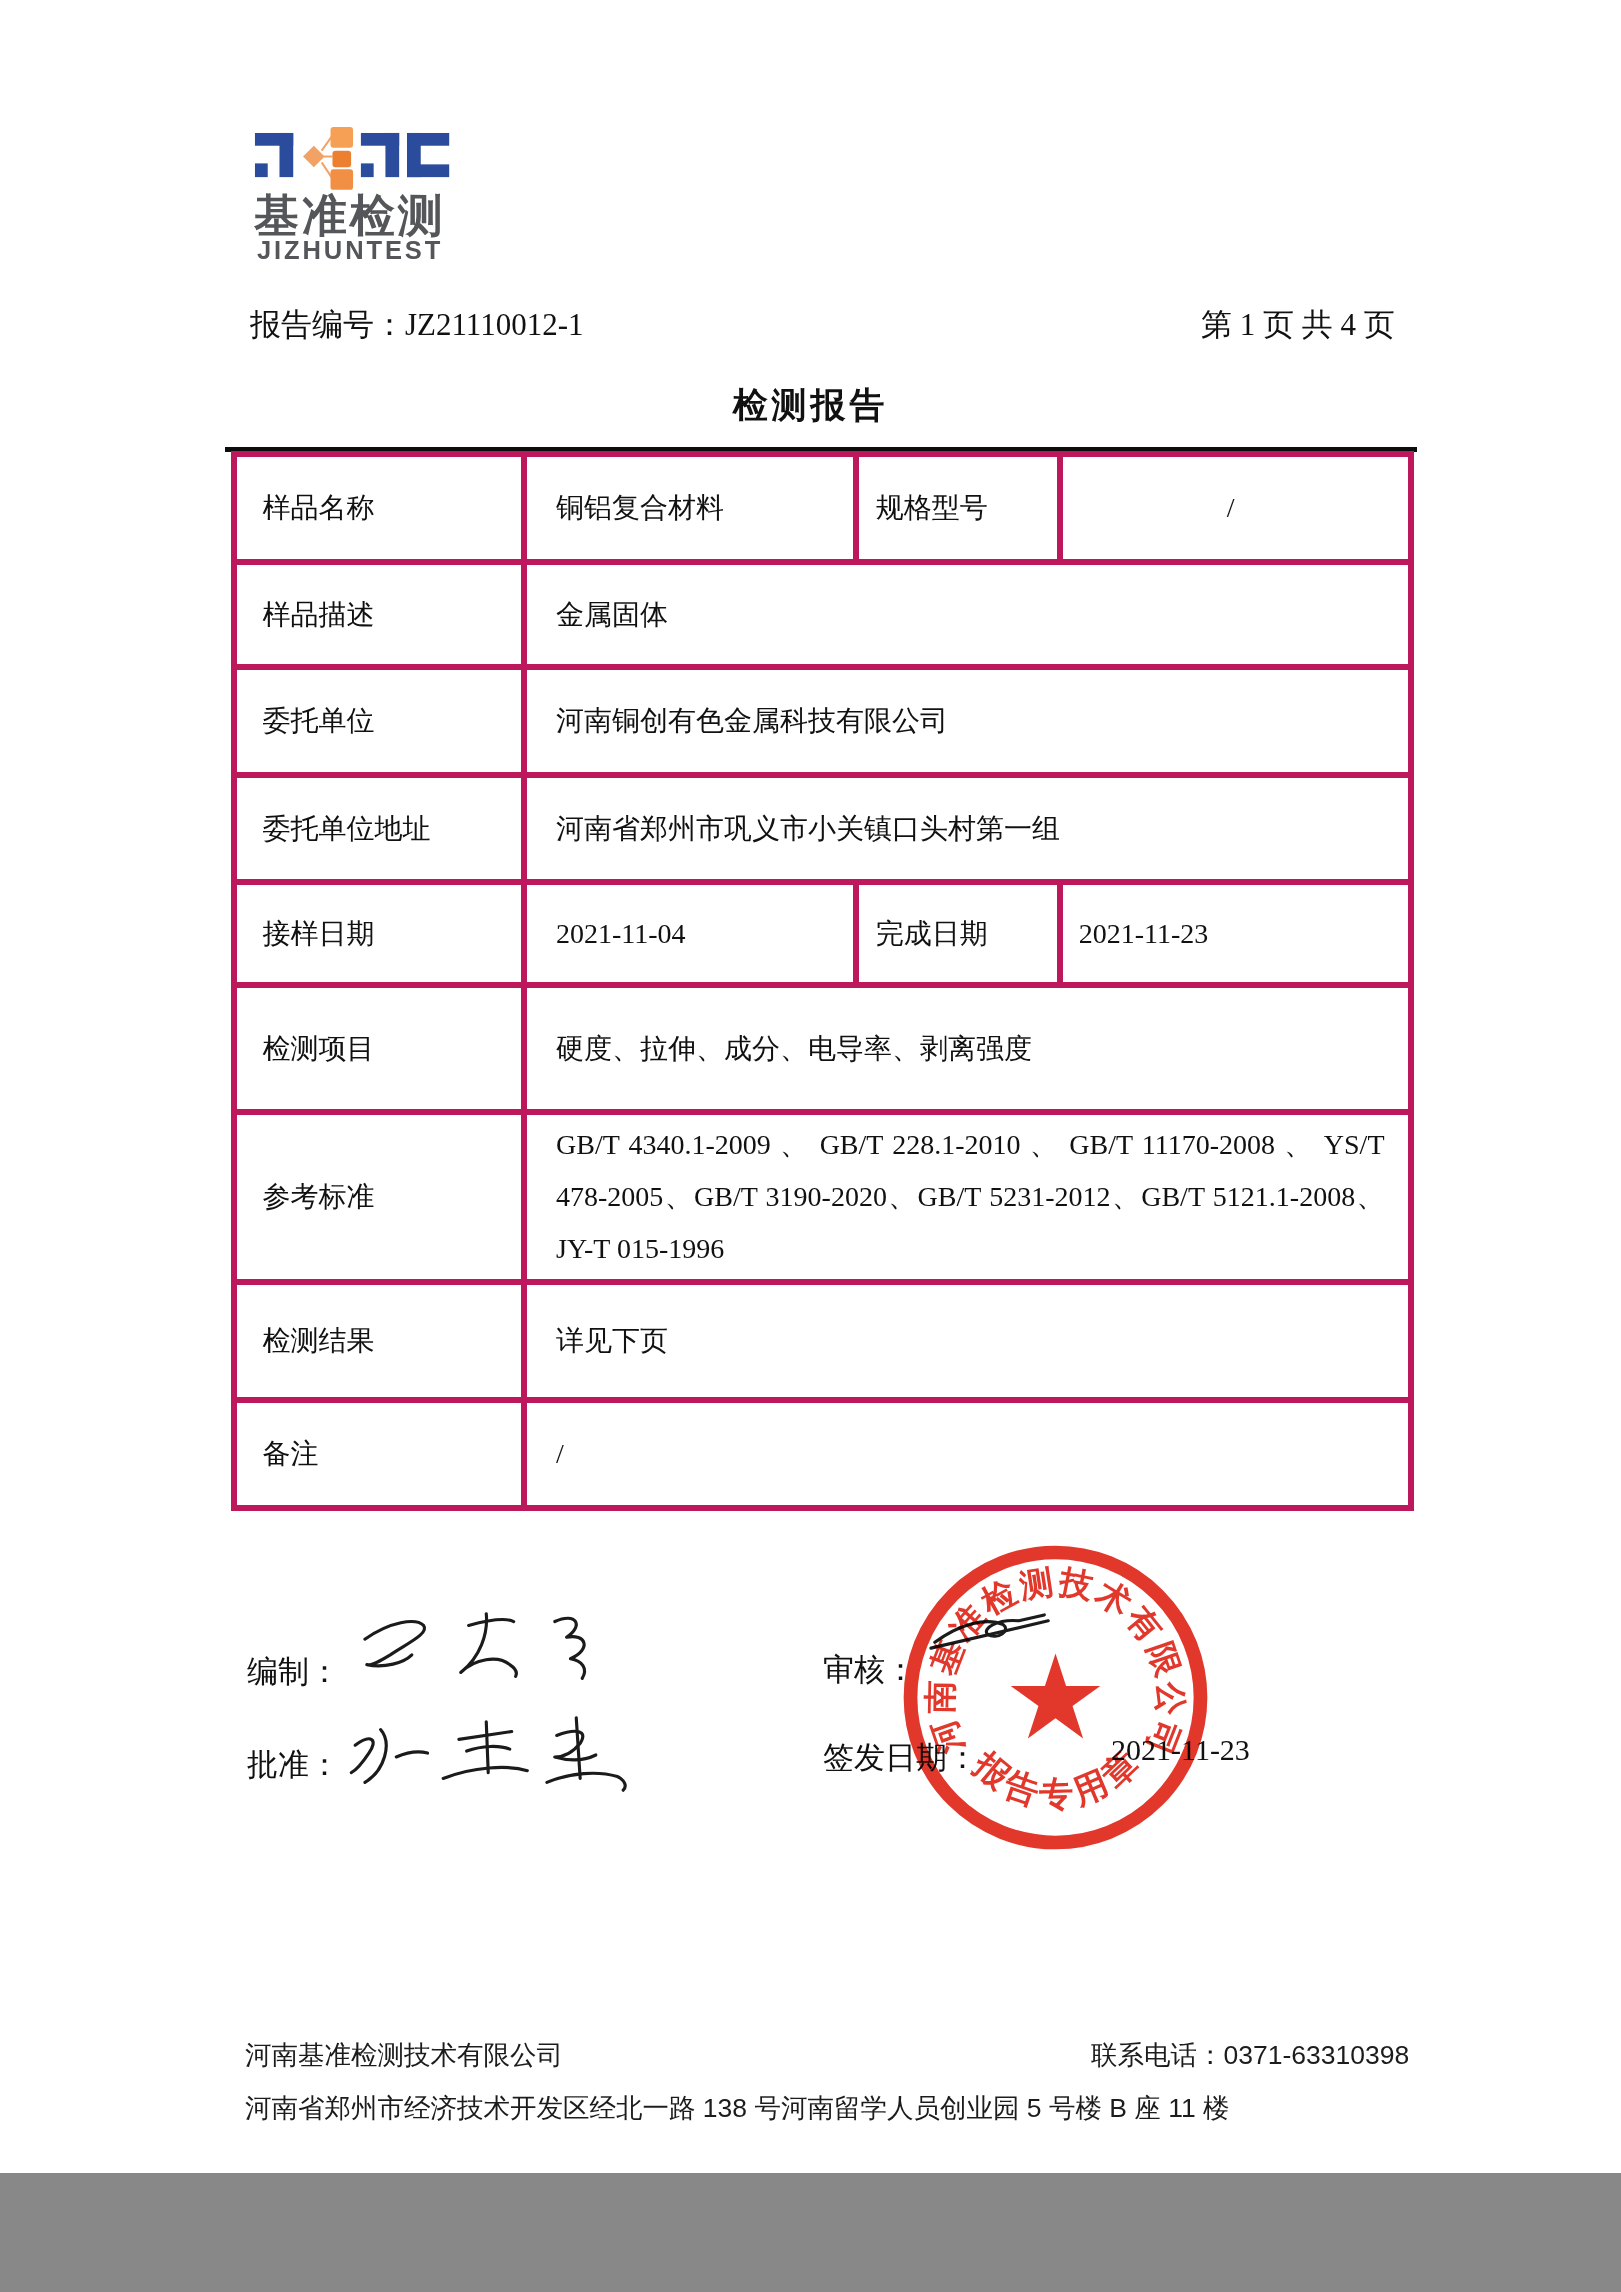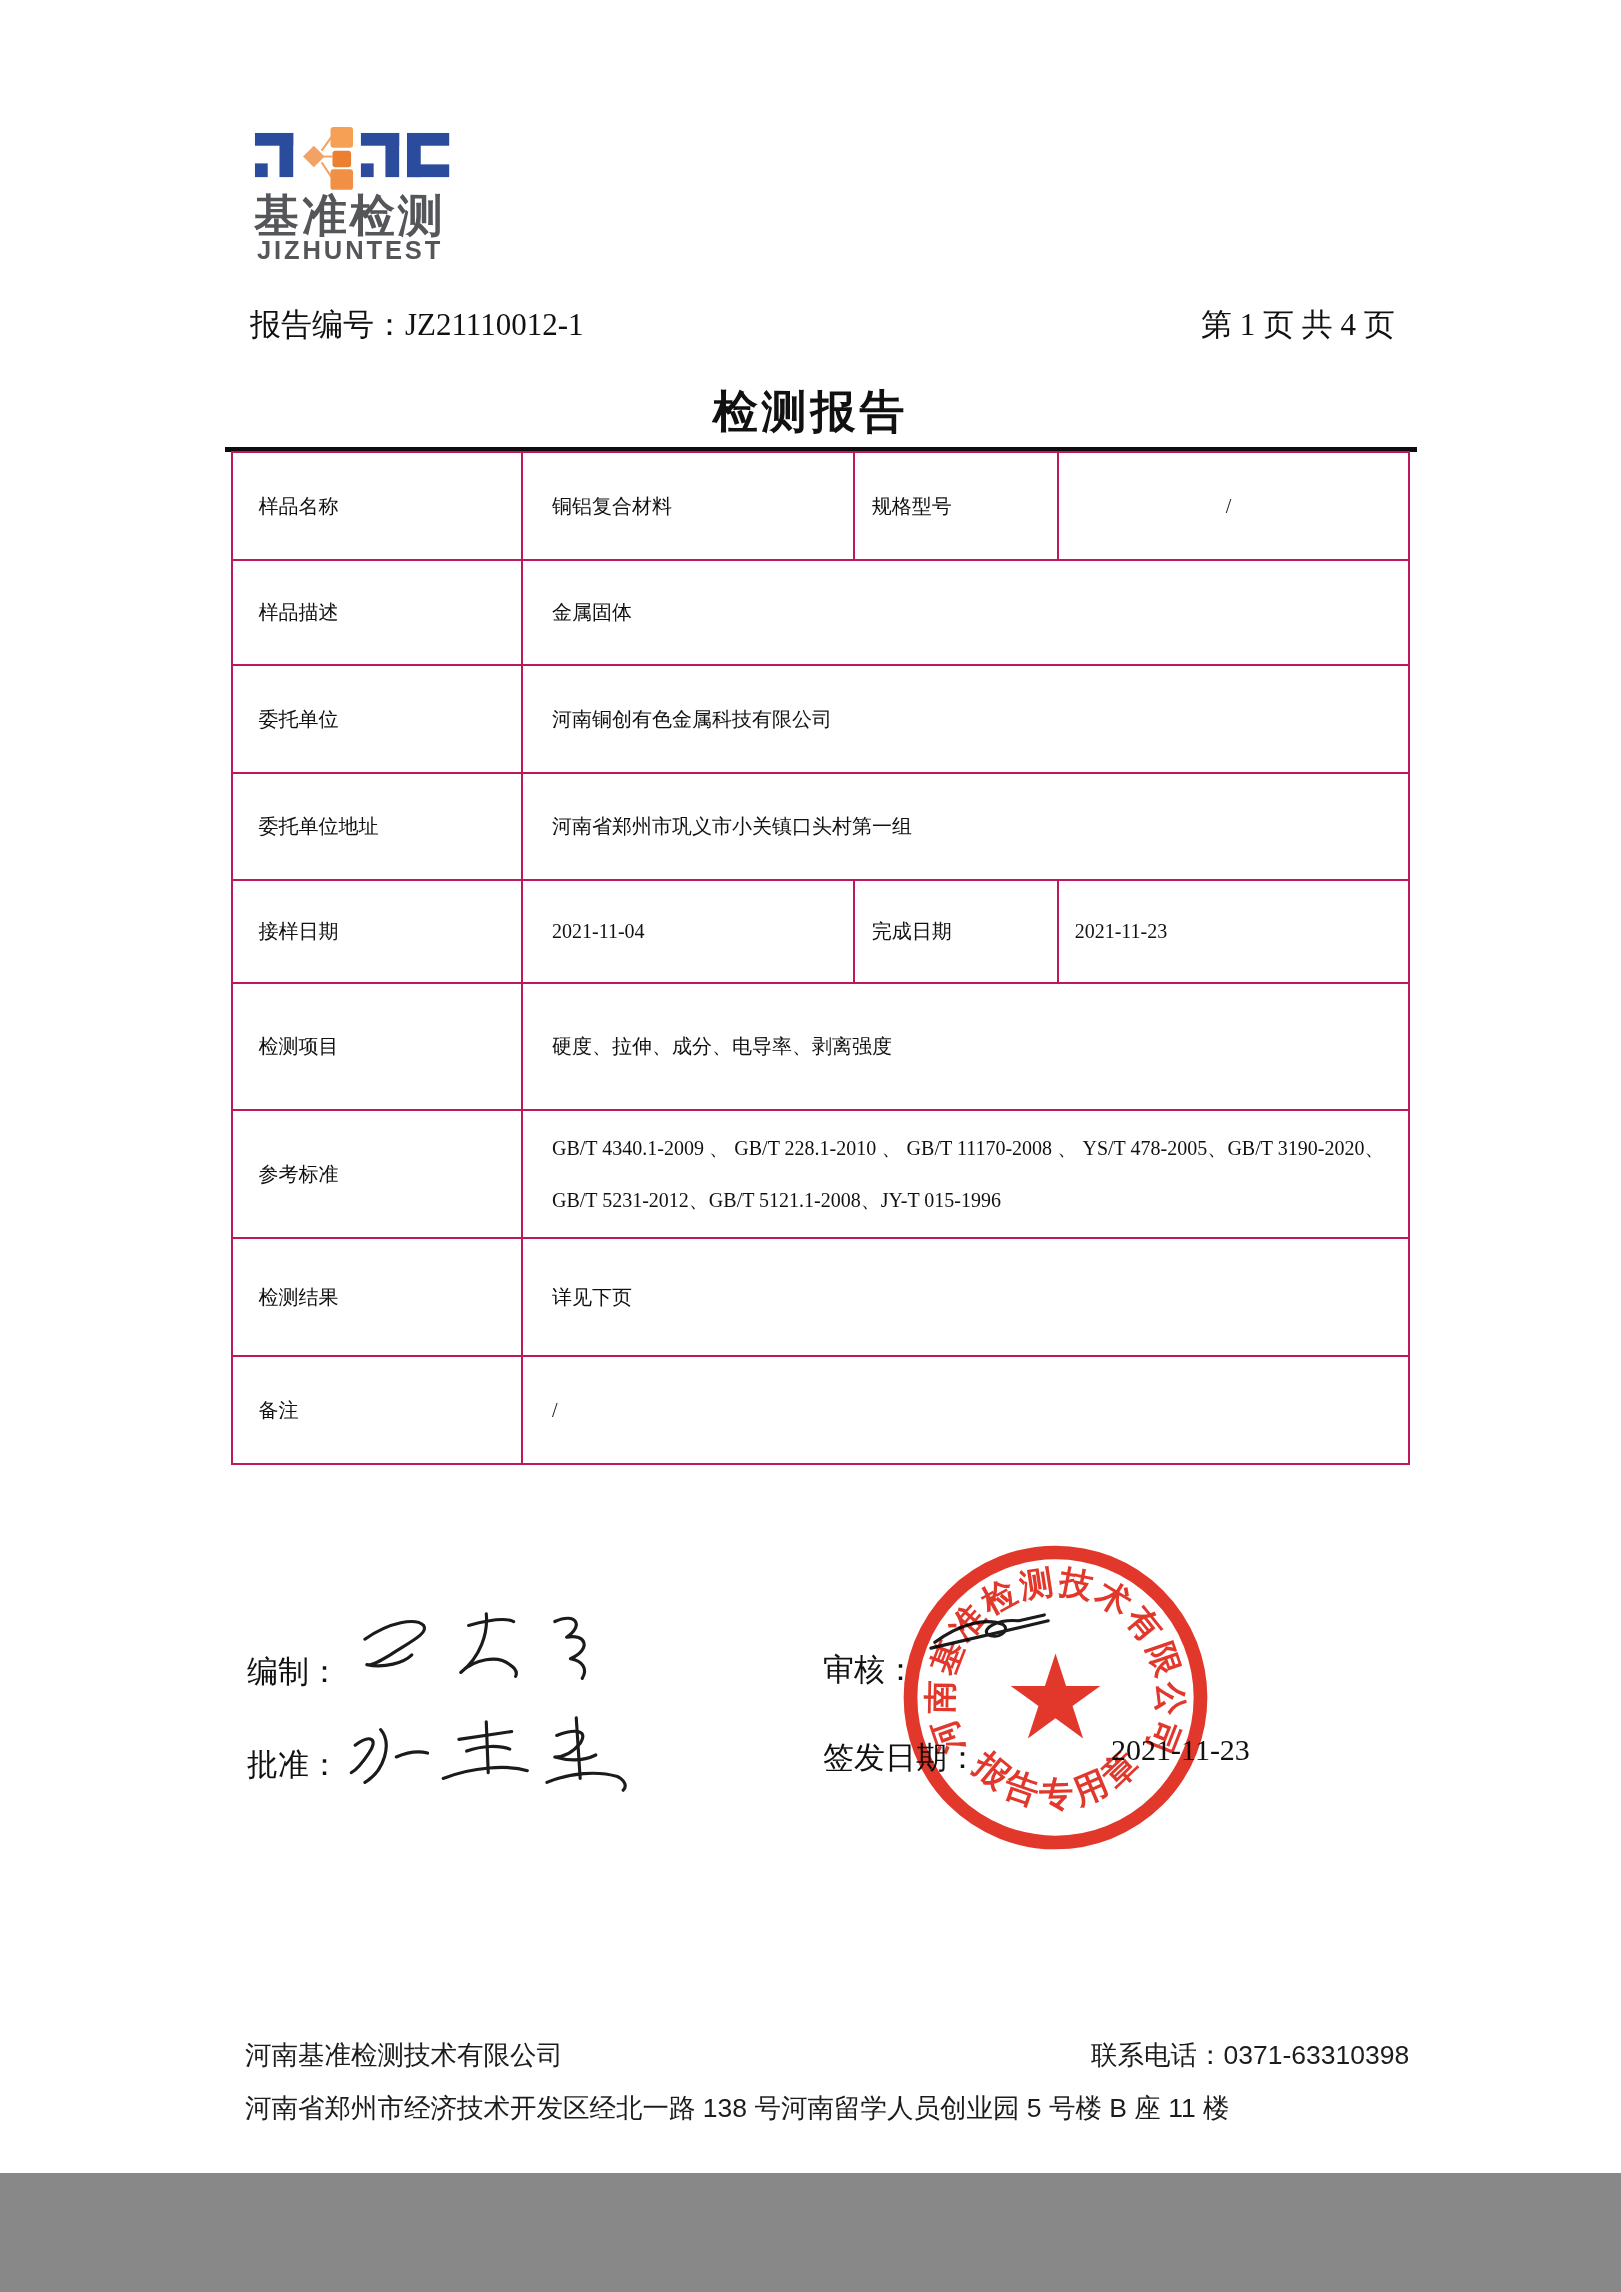--- a/index.html
+++ b/index.html
@@ -15,29 +15,29 @@
   .logo-en { position:absolute; left:257px; top:236px; font-family:Liberation Sans, sans-serif;
              font-weight:bold; font-size:25.5px; letter-spacing:2.9px; color:#54565A; }
 
   
   .hdr { position:absolute; top:304px; font-size:31px; white-space:pre; }
   .hdr-left  { left:250px; }
   .hdr-right { left:1177px;margin-left:24px; }
 
   
   .doc-title { position:absolute; left:0; right:0; top:382px; text-align:center;
-               font-size:45px; font-weight:bold; letter-spacing:3.9px; }
+               font-size:35px; font-weight:bold; letter-spacing:3.9px; }
 
   
   .top-rule { position:absolute; left:225px; top:447px; width:1192px; height:4.9px; background:#0d0d0d; }
 
   
   .report-table { position:absolute; left:231px; top:451px; border-collapse:collapse; table-layout:fixed; }
-  .report-table td { border:2px solid #be185d; vertical-align:middle;
-                     font-size:20px; padding:0 9.8px 0 29px; overflow:hidden; }
+  .report-table td { border:6px solid #be185d; vertical-align:middle;
+                     font-size:28px; padding:0 9.8px 0 29px; overflow:hidden; }
   .report-table td.lbl  { padding-left:25.5px; }
   .report-table td.lbl3 { padding-left:16.7px;font-family:Liberation Serif, serif; }
   .report-table td.val4 { padding-left:15.7px; }
   .report-table td.ctr  { text-align:center; padding-left:0; }
   .report-table td.just { text-align:justify; text-align-last:left; line-height:52px; padding:3.9px 23.5px 3.9px 29px; }
 
   
   .sig-label { position:absolute; font-size:31px; white-space:pre; }
   .sig-svg   { position:absolute; }
   .sig-svg path { fill:none; stroke:#1b1b1b; stroke-width:3.2; stroke-linecap:round; stroke-linejoin:round; }

